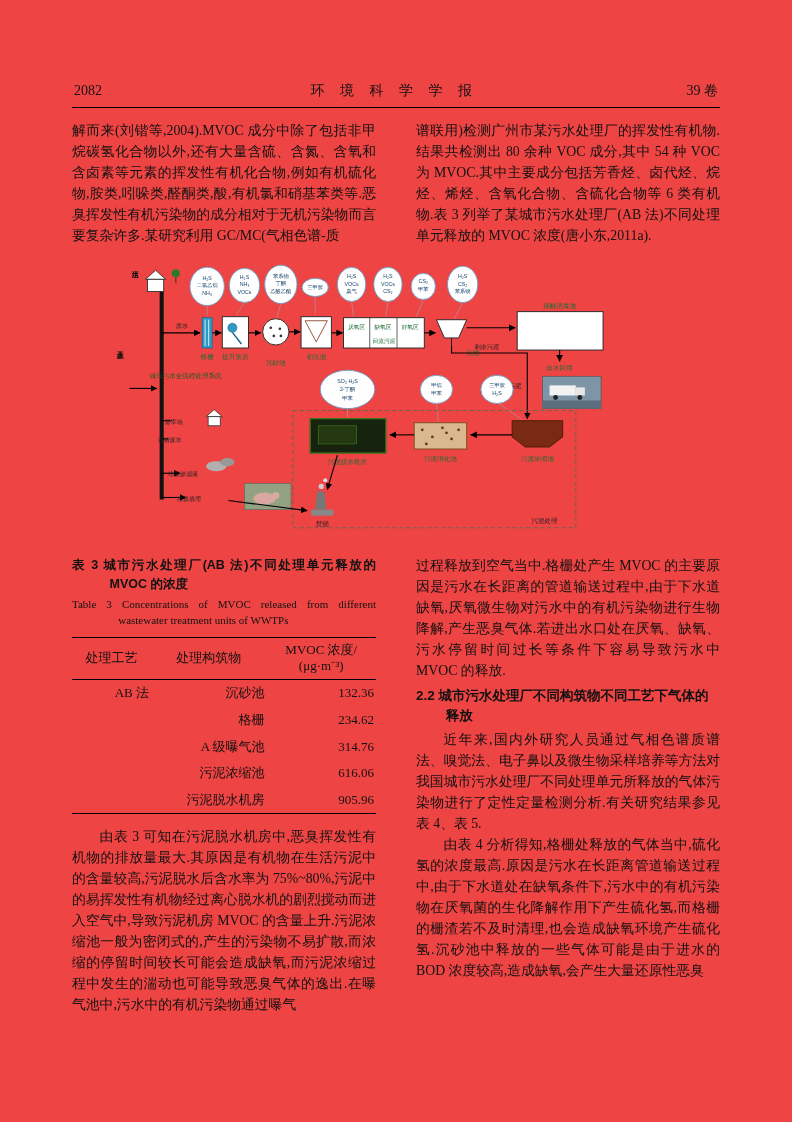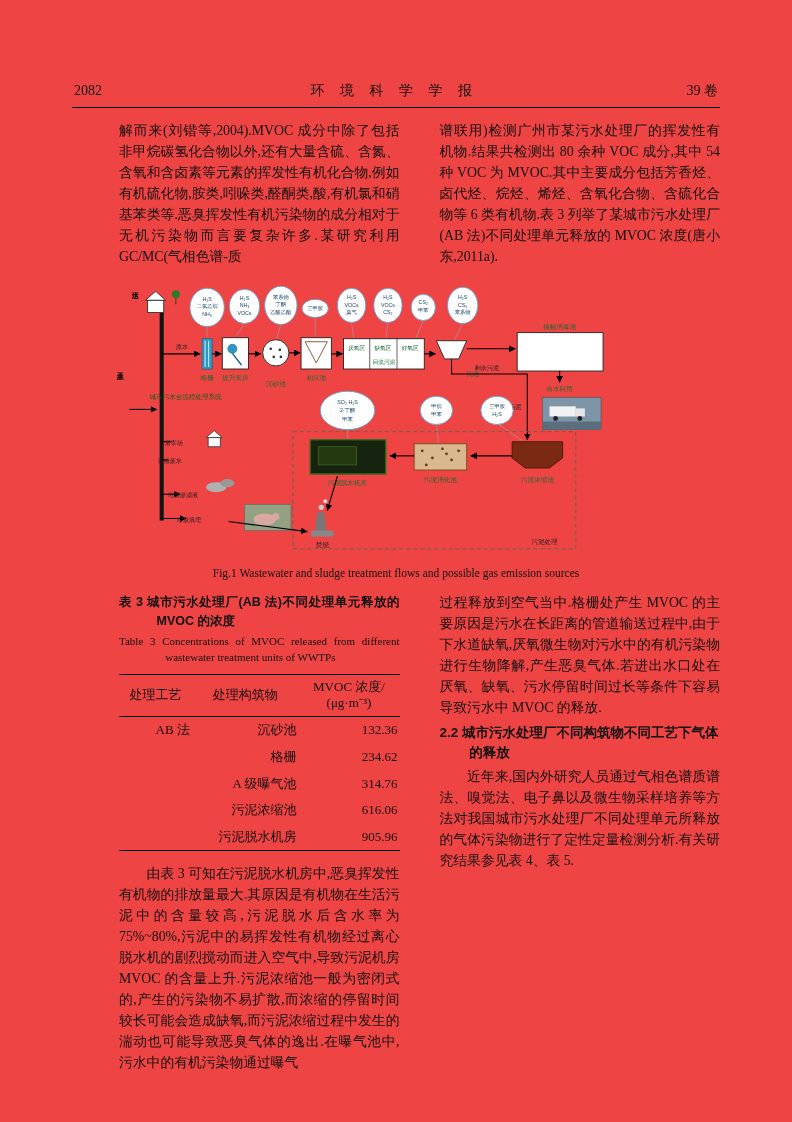--- a/index.html
+++ b/index.html
@@ -5,21 +5,21 @@
   * { margin:0; padding:0; box-sizing:border-box; }
   html,body { background:#fff; }
   .page {
     width:792px; height:1122px; margin:0 auto; background:#ef4444;
     padding:82px 72px 36px 72px; position:relative;
     font-family:"Liberation Serif", serif; color:#111;
   }
   .hdr { display:flex; justify-content:space-between; align-items:baseline;
          font-size:14px; padding:0 2px 7px 2px; border-bottom:1.2px solid #000; }
   .hdr .jt { letter-spacing:6px;text-align:center; }
-  .two-col { display:flex; gap:40px;margin-left:47px; }
+  .two-col { display:flex; gap:40px; }
   .col { width:312px; font-size:13.8px; line-height:1.52; text-align:justify; }
   .top-cols { margin-top:13px; }
   p { margin:0; }
   .indent { text-indent:2em; }
   .fig-wrap { margin-top:10px; text-align:center; }
   .fig-cap-cn { font-family:"Liberation Sans",sans-serif; font-weight:bold;
                 font-size:12.5px; margin-top:6px; }
   .fig-cap-en { font-size:11.5px; margin-top:4px; }
   .bot-cols { margin-top:14px; }
   .tbl-title-cn { font-family:"Liberation Sans",sans-serif; font-weight:bold;
@@ -297,21 +297,20 @@
         <polygon points="222,232 229,232 231,250 220,250" fill="#777"></polygon>
         <rect x="216" y="250" width="22" height="6" fill="#888"></rect>
         <circle cx="226" cy="227" r="2.6" fill="#ccc"></circle>
         <circle cx="230" cy="221" r="2" fill="#ddd"></circle>
       </g>
       <text class="lbl-d" x="227" y="266">焚烧</text>
       <line class="flow" x1="242" y1="196" x2="232" y2="230"></line>
       <line class="flow" x1="134" y1="241" x2="212" y2="251"></line>
     </svg>
 
-    <div class="fig-cap-en">Fig.1  Wastewater and sludge treatment flows and possible gas emission sources</div>
   </div>
 
   <div class="two-col bot-cols">
     <div class="col">
       <div class="tbl-title-cn">表 3  城市污水处理厂(AB 法)不同处理单元释放的 MVOC 的浓度</div>
       <div class="tbl-title-en">Table 3  Concentrations of MVOC released from different wastewater treatment units of WWTPs</div>
       <table class="t3">
         <thead>
           <tr>
             <th style="width:26%">处理工艺</th>
@@ -350,16 +349,17 @@
           </tr>
         </tbody>
       </table>
       <p class="indent after-table">由表 3 可知在污泥脱水机房中,恶臭挥发性有机物的排放量最大.其原因是有机物在生活污泥中的含量较高,污泥脱水后含水率为 75%~80%,污泥中的易挥发性有机物经过离心脱水机的剧烈搅动而进入空气中,导致污泥机房 MVOC 的含量上升.污泥浓缩池一般为密闭式的,产生的污染物不易扩散,而浓缩的停留时间较长可能会造成缺氧,而污泥浓缩过程中发生的湍动也可能导致恶臭气体的逸出.在曝气池中,污水中的有机污染物通过曝气</p>
     </div>
 
     <div class="col">
       <p>过程释放到空气当中.格栅处产生 MVOC 的主要原因是污水在长距离的管道输送过程中,由于下水道缺氧,厌氧微生物对污水中的有机污染物进行生物降解,产生恶臭气体.若进出水口处在厌氧、缺氧、污水停留时间过长等条件下容易导致污水中 MVOC 的释放.</p>
       <div class="sec-head">2.2 城市污水处理厂不同构筑物不同工艺下气体的释放</div>
       <p class="indent">近年来,国内外研究人员通过气相色谱质谱法、嗅觉法、电子鼻以及微生物采样培养等方法对我国城市污水处理厂不同处理单元所释放的气体污染物进行了定性定量检测分析.有关研究结果参见表 4、表 5.</p>
+      <p class="indent">由表 4 分析得知,格栅处释放的气体当中,硫化氢的浓度最高.原因是污水在长距离管道输送过程中,由于下水道处在缺氧条件下,污水中的有机污染物在厌氧菌的生化降解作用下产生硫化氢,而格栅的栅渣若不及时清理,也会造成缺氧环境产生硫化氢.沉砂池中释放的一些气体可能是由于进水的 BOD 浓度较高,造成缺氧,会产生大量还原性恶臭</p>
     </div>
   </div>
 
 </div>
 
 </body></html>

